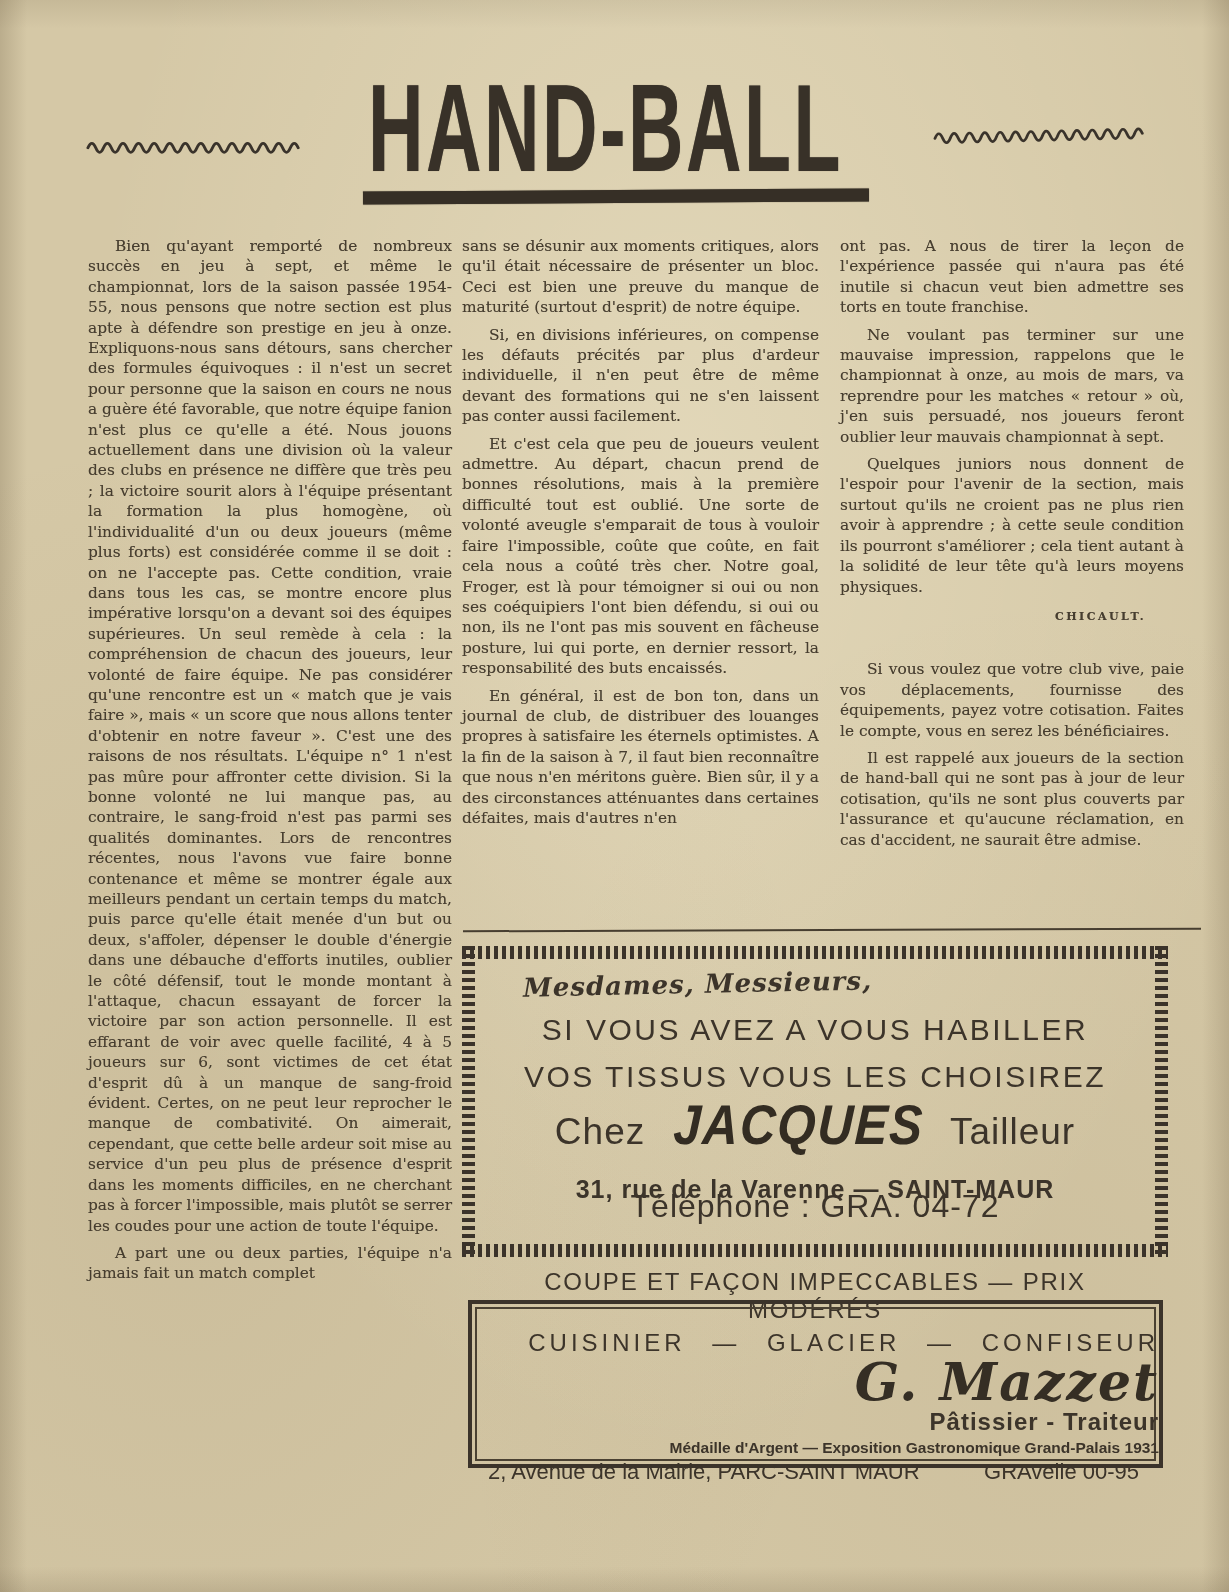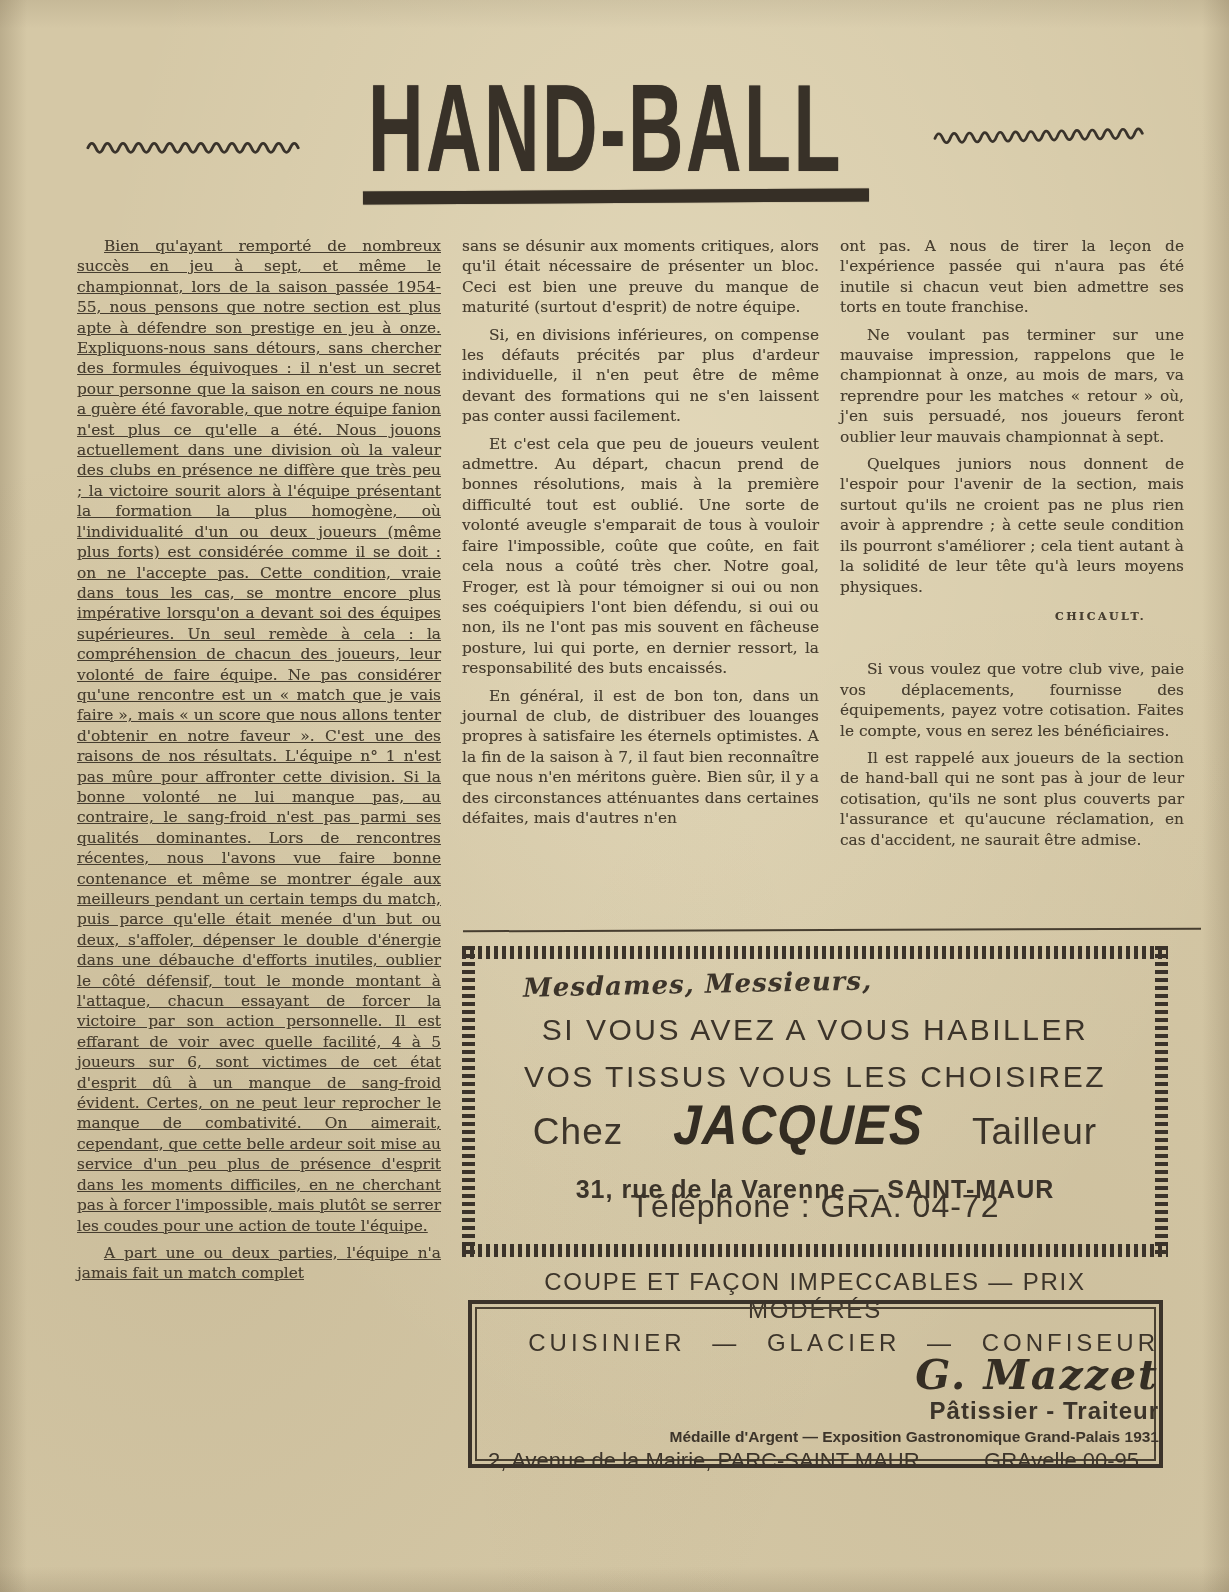--- a/index.html
+++ b/index.html
@@ -34,21 +34,21 @@
   .squiggle { position:absolute; }
   .squiggle.left  { left:86px;  top:136px; width:218px; height:20px; }
   .squiggle.right { left:933px; top:124px; width:215px; height:20px; transform:rotate(-1.4deg); }
 
   
   .col {
     position:absolute; top:236px;
     font-size:15.4px; line-height:20.4px; text-align:justify;
     color:#463d2f; text-shadow:0 0 0.6px rgba(70,61,47,0.45);
   }
-  .col1 { left:77px;  width:364px;text-decoration:underline; }
+  .col1 { left:88px;  width:364px; }
   .col2 { left:462px; width:357px; }
   .col3 { left:840px; width:344px; }
   .col p { margin-bottom:7px; text-indent:27px; }
   .col p.noindent { text-indent:0; }
   .signature {
     text-align:right; text-indent:0 !important; padding-right:38px;
     letter-spacing:2.5px; font-weight:bold; font-size:11px;
     margin-top:10px; margin-bottom:32px !important;
   }
 
@@ -76,21 +76,21 @@
   .j-greeting {
     position:absolute; left:48px; top:10px;
     font-family:"DejaVu Serif", serif; font-style:italic; font-weight:bold;
     font-size:26px; letter-spacing:1px; transform:rotate(-1.2deg);
   }
   .j-line1, .j-line2 { position:absolute; width:100%; font-size:30px; letter-spacing:2.5px; }
   .j-line1 { top:54px; }
   .j-line2 { top:101px; }
   .j-brandrow {
     position:absolute; top:133px; width:100%;
-    display:flex; justify-content:center; align-items:baseline; gap:32px;
+    display:flex; justify-content:center; align-items:baseline; gap:10px;
   }
   .j-chez, .j-role { font-size:37px; letter-spacing:1px; }
   .j-name {
     font-size:56px; font-weight:bold; font-style:italic; letter-spacing:2px;
     transform:scaleX(0.88) skewX(-3deg); transform-origin:center bottom; color:#332c22;
   }
   .j-address { position:absolute; top:216px; width:100%; font-weight:bold; font-size:25px; letter-spacing:1px; }
   .j-phone   { position:absolute; top:229px; width:100%; font-size:32px; letter-spacing:1px; }
   .j-slogan  { position:absolute; top:261px; width:100%; font-size:24px; letter-spacing:1.8px;margin-top:48px; }
 
@@ -102,21 +102,21 @@
   .ad-mazzet::before {
     content:""; position:absolute; inset:3px; border:2px solid #4a4132; pointer-events:none;
   }
   .mazzet-content {
     position:relative; height:100%; text-align:right; padding-top:25px;
     font-family:"Liberation Sans", sans-serif; color:#3c342a;
   }
   .m-trades { font-size:24px; letter-spacing:4px; word-spacing:16px; }
   .m-name {
     font-family:"DejaVu Serif", serif; font-style:italic; font-weight:bold;
-    font-size:41px; line-height:1.02; letter-spacing:2px; margin-top:-2px; color:#352e24;
+    font-size:52px; line-height:1.02; letter-spacing:2px; margin-top:-2px; color:#352e24;
   }
   .m-subtitle { font-size:24px; font-weight:bold; letter-spacing:1px; }
   .m-award { font-size:15.5px; font-weight:bold; margin-top:3px; }
   .m-bottomrow {
     display:flex; justify-content:space-between; align-items:baseline;
     padding:2px 20px 0 16px; font-size:22px;
   }
 </style>
 </head>
 <body>

